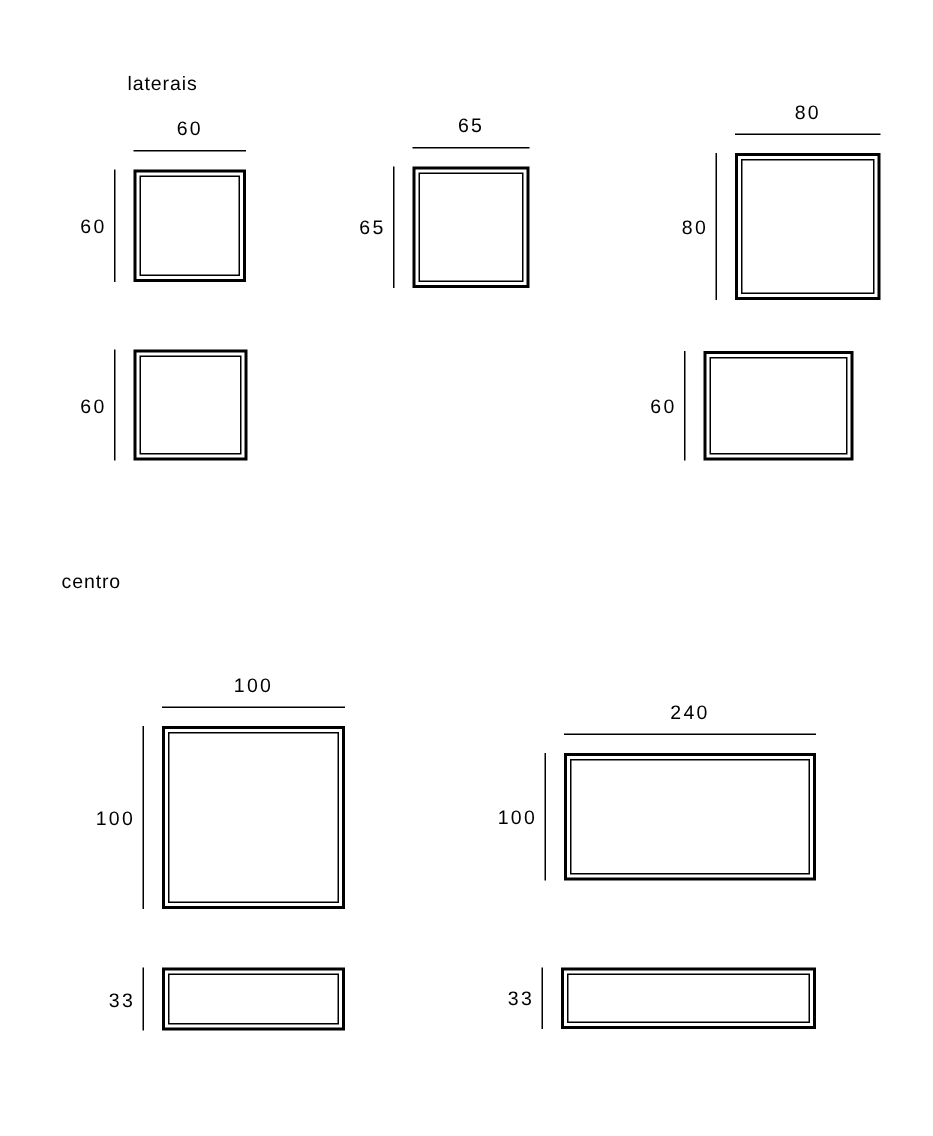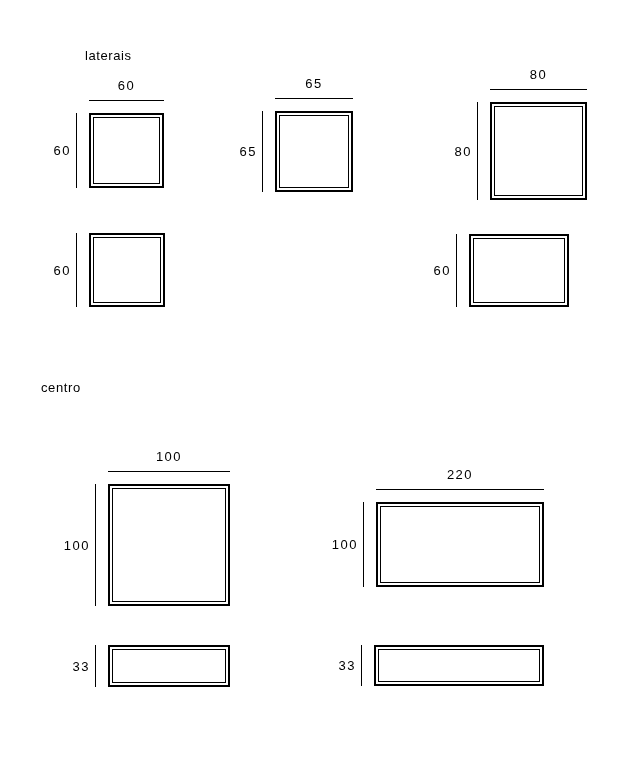--- a/index.html
+++ b/index.html
@@ -142,21 +142,21 @@
 
   <div class="fig" id="f7">
     <div class="dim-hlabel">100</div>
     <div class="dim-hline"></div>
     <div class="dim-vlabel">100</div>
     <div class="dim-vline"></div>
     <div class="inner"></div>
   </div>
 
   <div class="fig" id="f8">
-    <div class="dim-hlabel">220</div>
+    <div class="dim-hlabel">240</div>
     <div class="dim-hline"></div>
     <div class="dim-vlabel">100</div>
     <div class="dim-vline"></div>
     <div class="inner"></div>
   </div>
 
   <div class="fig" id="f9">
     <div class="dim-vlabel">33</div>
     <div class="dim-vline"></div>
     <div class="inner"></div>

